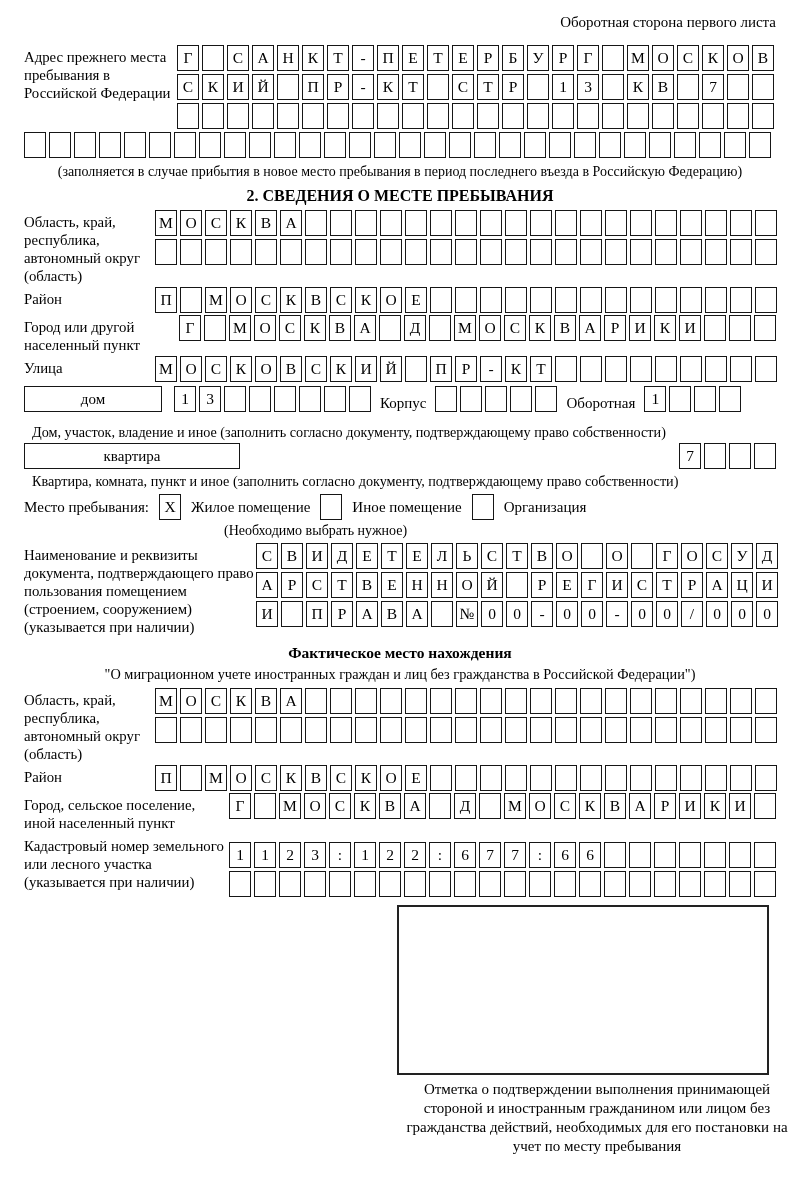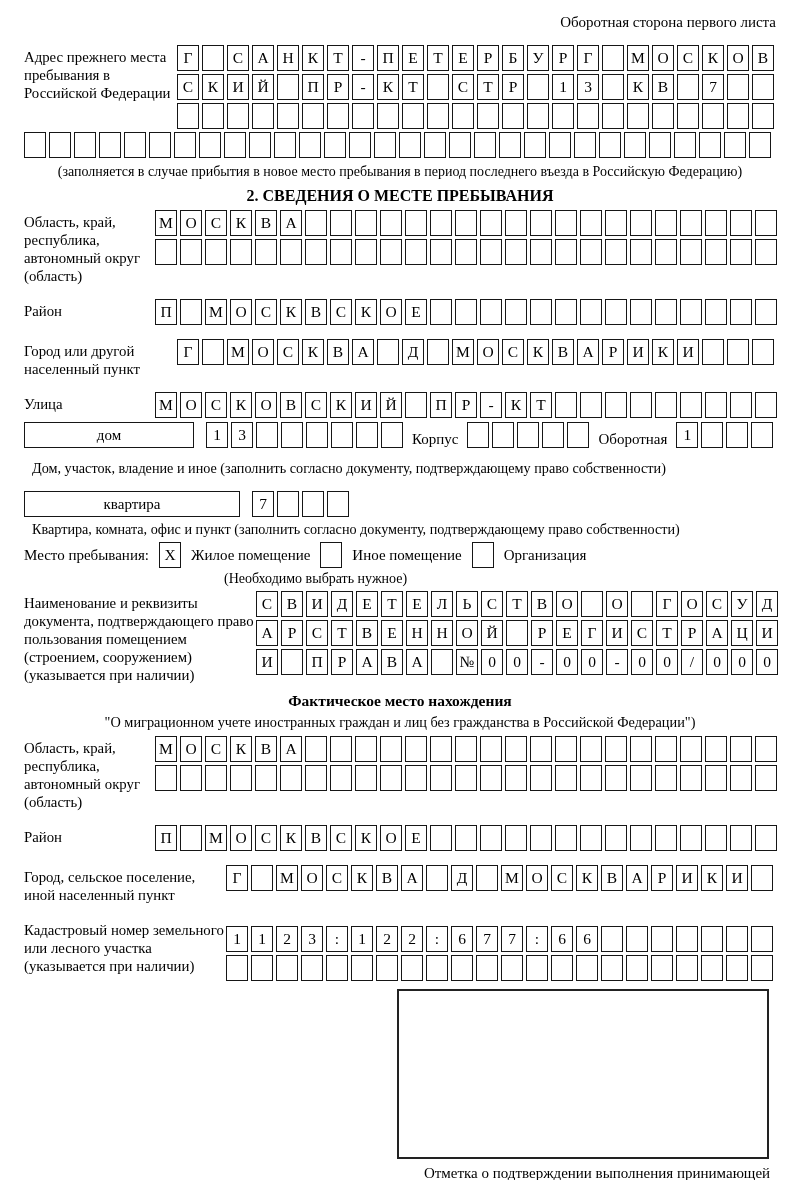--- a/index.html
+++ b/index.html
@@ -20,25 +20,25 @@
     font-size:15.5px; line-height:1; background:#fff; }
 
   .fullrow { margin-top:3px; }
 
   .caption { font-size:14px; text-align:center; margin-top:5px; line-height:18px; }
   .caption-left { font-size:14.2px; margin-top:3px; padding-left:8px; line-height:18px; }
 
   .sec-title { font-size:16px; font-weight:bold; text-align:center; margin:6px 0 5px 0; }
 
   .mt14 { margin-top:14px; } .mt4 { margin-top:4px; }
-  .mt2 { margin-top:14px; }
+  .mt2 { margin-top:2px;justify-content:space-between; }
 
   .tfield { border:1.5px solid #161616; height:26px; display:flex; align-items:center;
     justify-content:center; font-size:15px; background:#fff; }
-  .tf-dom { width:170px; margin-right:12px; }
+  .tf-dom { width:138px; margin-right:12px; }
   .tf-kv { width:216px; margin-right:12px; }
   .inline-lbl { font-size:15px; line-height:26px; margin:4px 9px; white-space:nowrap; }
 
   .chkrow { display:flex; align-items:center; font-size:15px; margin-top:4px; }
   .chkrow .cells { margin:0 10px; }
   .chk-gap { margin-left:14px; }
   .hint { font-size:14px; margin-left:200px; margin-top:3px; }
 
   .fact-title { font-size:15.5px; font-weight:bold; text-align:center; margin-top:8px; }
   .fact-note { font-size:14.3px; text-align:center; line-height:18.5px; margin-top:3px; }
@@ -359,21 +359,21 @@
 
   <div class="frow mt2">
     <div class="tfield tf-kv">квартира</div>
     <div class="cells">
         <div class="cell">7</div>
         <div class="cell"></div>
         <div class="cell"></div>
         <div class="cell"></div>
       </div>
   </div>
-  <div class="caption-left">Квартира, комната, офис и пункт (заполнить согласно документу, подтверждающему право собственности)</div>
+  <div class="caption-left">Квартира, комната, пункт и иное (заполнить согласно документу, подтверждающему право собственности)</div>
 
   <div class="chkrow">
     <span>Место пребывания:</span>
     <div class="cells">
         <div class="cell">X</div>
       </div>
     <span>Жилое помещение</span>
     <div class="cells chk-gap">
         <div class="cell"></div>
       </div>

